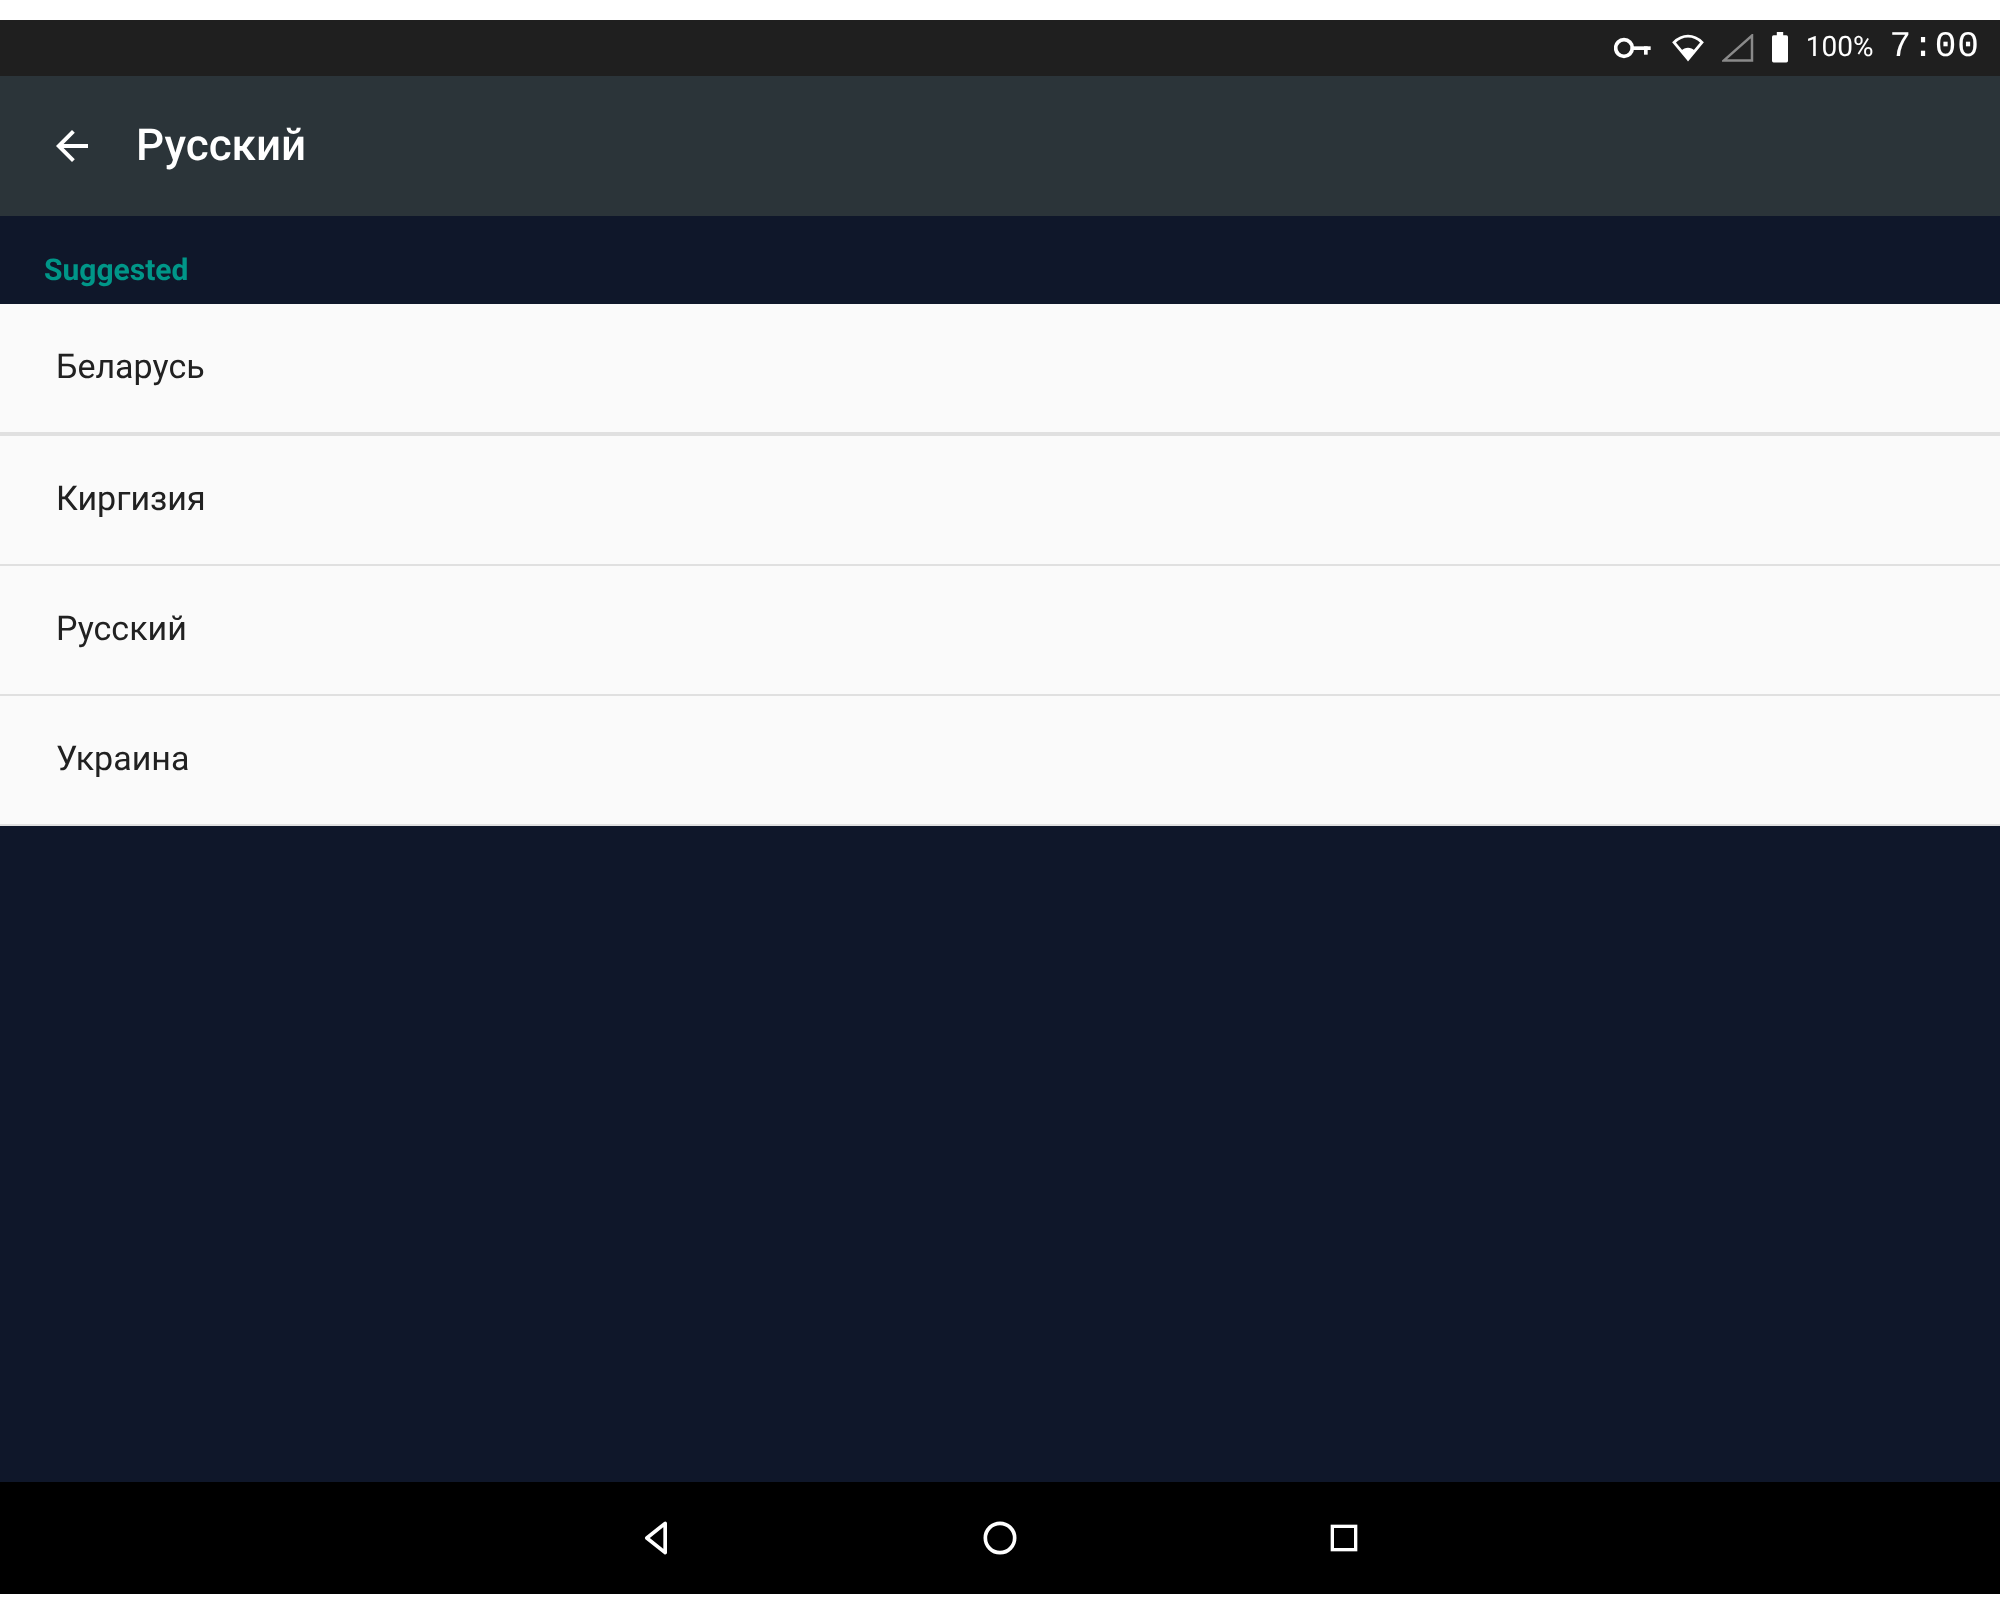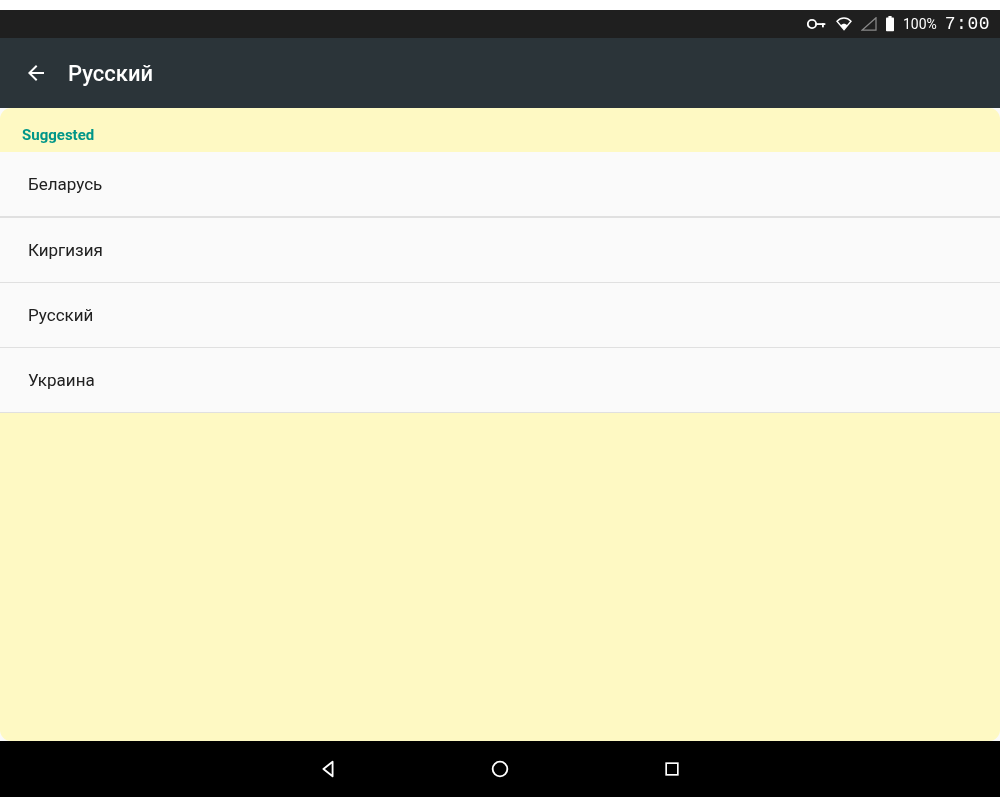--- a/index.html
+++ b/index.html
@@ -15,21 +15,21 @@
   .status-bar svg { display:block; }
   .status-time { font-size:18px; letter-spacing:0.5px;font-family:Liberation Mono, monospace; }
   .status-batt-text { font-size:14px; }
 
   
   .app-bar { height: 70px; background: #2b3439; display: flex; align-items: center; padding: 4px 20px; gap: 16px; }
   .back-btn { width: 32px; height: 32px; display:flex; align-items:center; justify-content:center; cursor:pointer; }
   .app-title { color:#ffffff; font-size:22px; font-weight:500; }
 
   
-  .content { flex: 1 1 auto; background:#fef9c3; overflow:hidden;border-radius:11px; }
+  .content { flex: 1 1 auto; background:#0f172a; overflow:hidden; }
   .section-header { color:#009688; font-weight:700; font-size:15px; padding: 18px 22px 8px 22px; }
   .list-item { font-size:17px; color:#212121; padding: 22px 28px; background:#fafafa; cursor:pointer; }
   .divider { height:1px; background:#e0e0e0; }
 
   
   .nav-bar { height: 56px; background:#000000; display:flex; align-items:center; justify-content:center; gap:140px; }
   .nav-btn { width:32px; height:32px; display:flex; align-items:center; justify-content:center; cursor:pointer; }
 
   .outer-bottom { height: 8px; background:#ffffff; }
 </style>

